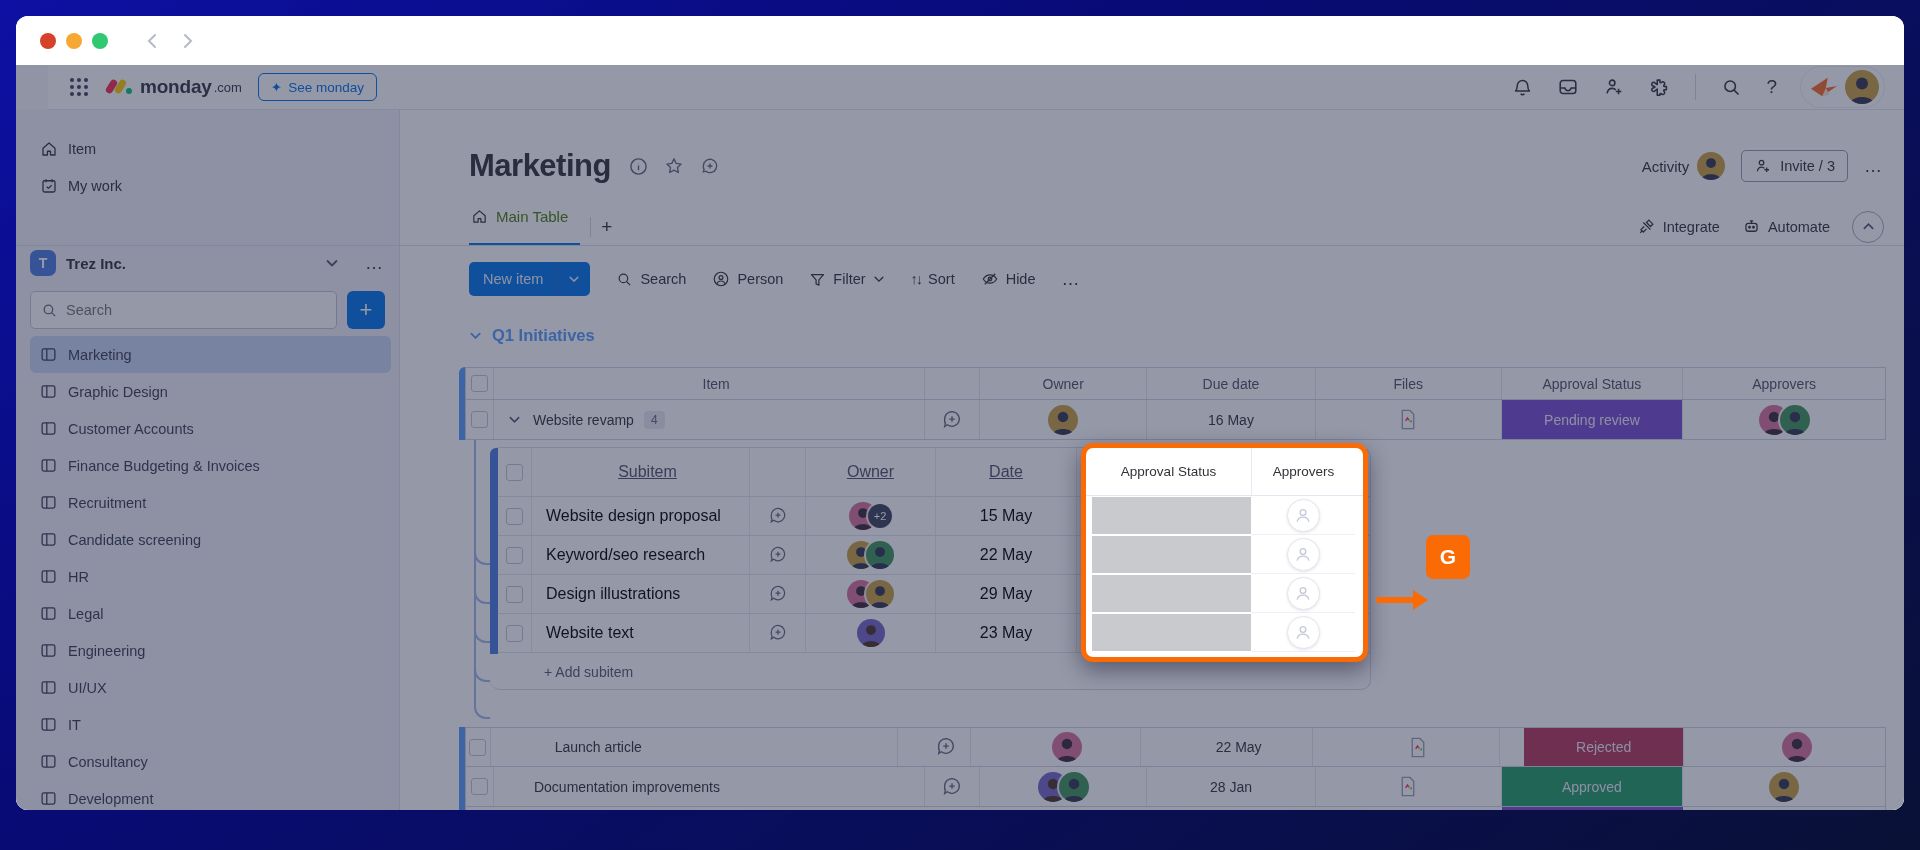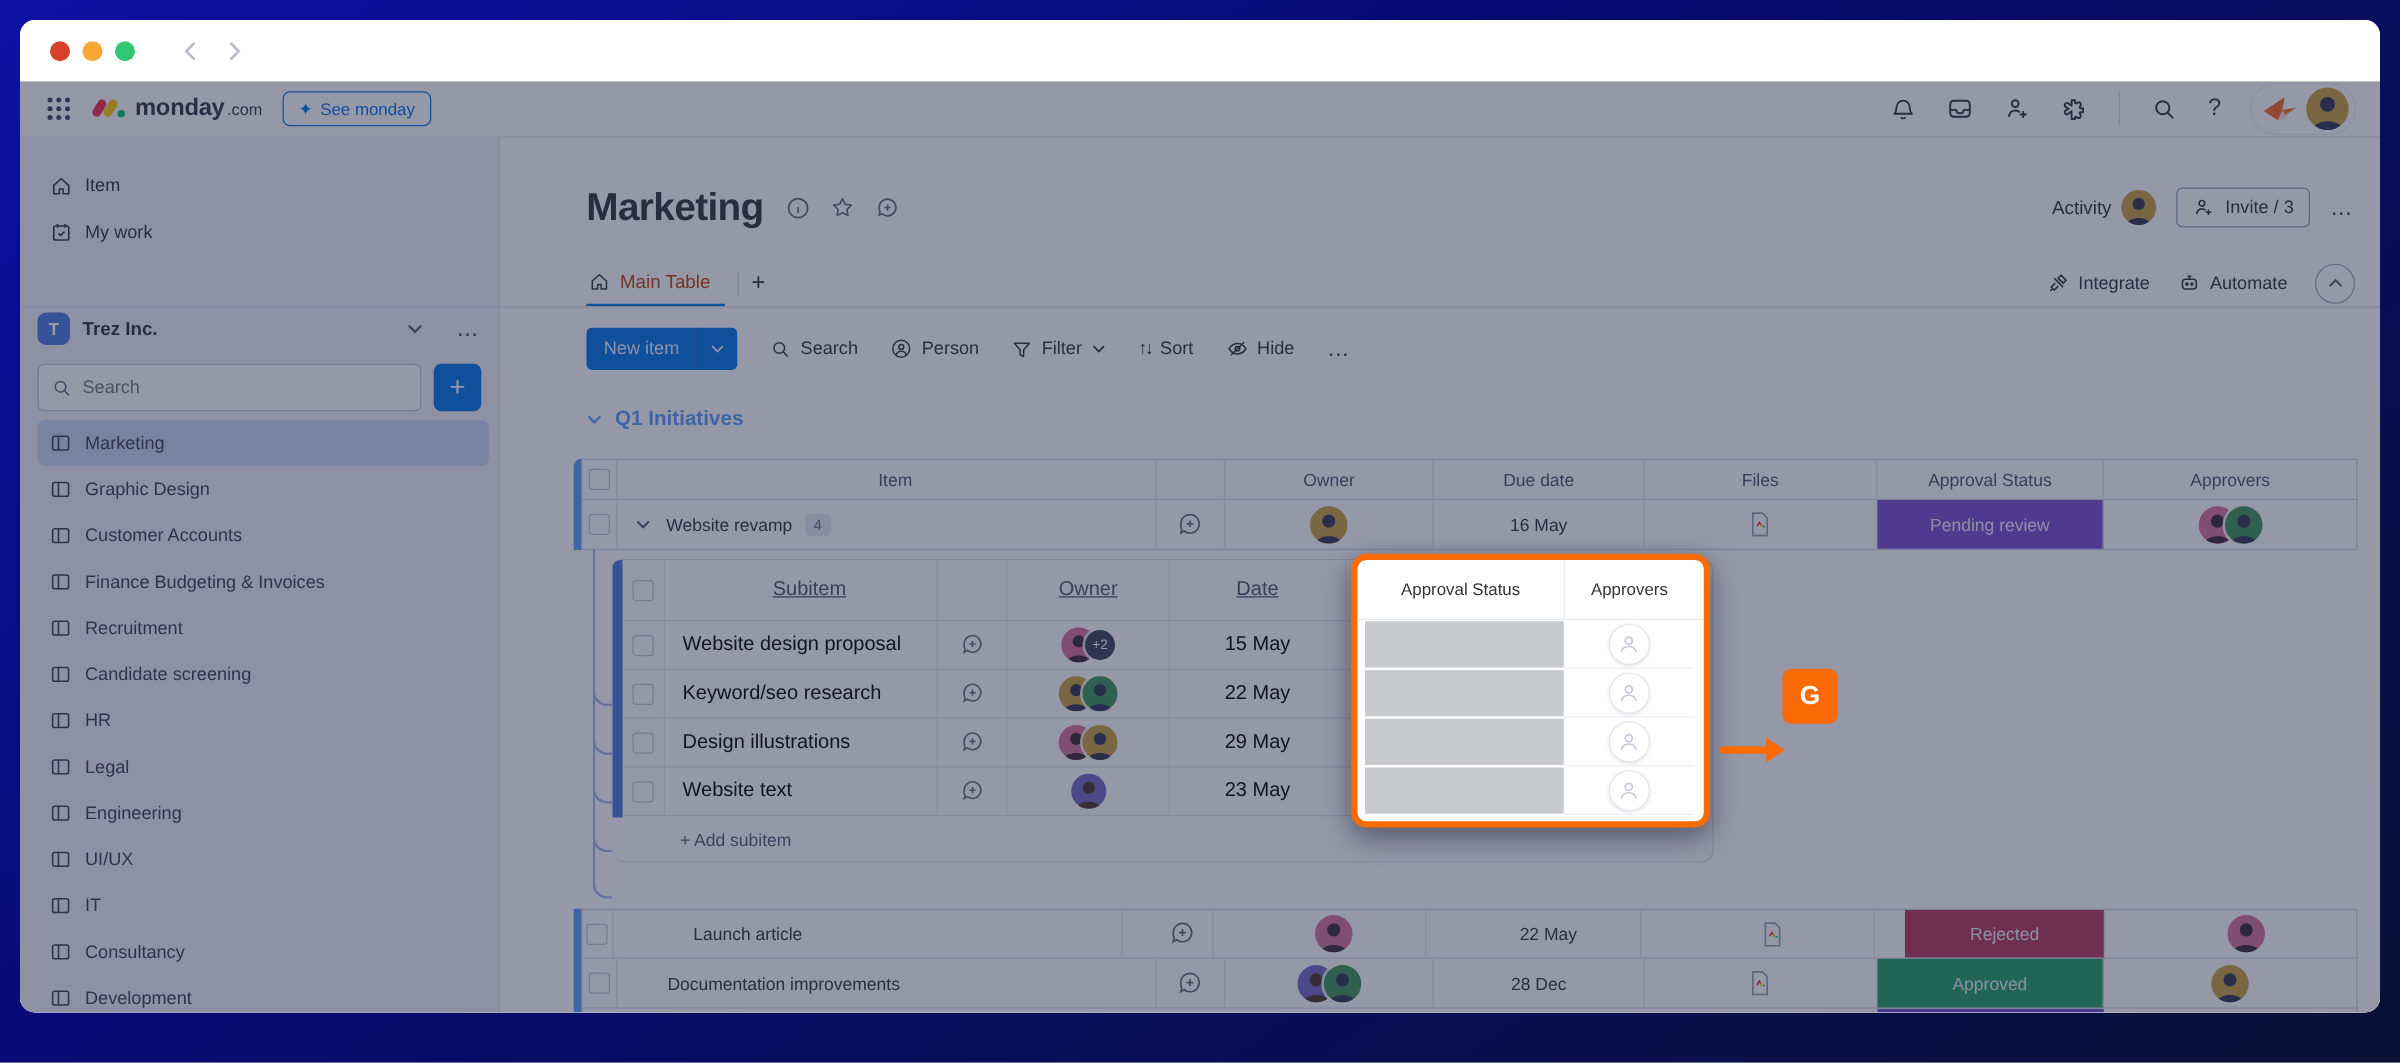--- a/index.html
+++ b/index.html
@@ -14,21 +14,21 @@
   .tl { width:16px; height:16px; border-radius:50%; margin-right:10px; }
   .tl.red{ background:#d7402a; } .tl.yellow{ background:#f6a832; } .tl.green{ background:#31c873; }
   .nav-chevrons { margin-left:26px; display:flex; gap:16px; color:#b6bac6; font-size:20px; }
   .nav-chevrons span { cursor:default; }
 
   
   .app { position:relative; height:745px; background:#f6f7fb; overflow:hidden; }
   .dim { position:absolute; inset:0; background:rgba(33,39,71,0.48); z-index:40; pointer-events:none; }
 
   
-  .topbar { height:45px; background:#fff; display:flex; align-items:center; padding:0 20px 0 22px; border-bottom:1px solid #e4e6ef; }
+  .topbar { height:45px; background:#fff; display:flex; align-items:center; padding:0 20px 0 22px; border-bottom:1px solid #e4e6ef;margin-left:32px; }
   .grid-dots { display:grid; grid-template-columns:repeat(3,4px); grid-gap:3px; margin-right:18px; }
   .grid-dots i { width:4px; height:4px; border-radius:50%; background:#3c4161; }
   .mlogo { display:flex; align-items:center; gap:2px; }
   .mlogo .mark { width:26px; height:18px; position:relative; margin-right:6px; }
   .mark .bar { position:absolute; width:7px; height:15px; border-radius:4px; top:1px; }
   .mark .bar.r { background:#f62b54; transform:rotate(32deg); left:2px; }
   .mark .bar.y { background:#ffcc00; transform:rotate(32deg); left:11px; }
   .mark .dot { position:absolute; width:6px; height:6px; border-radius:50%; background:#00ca72; right:0; bottom:2px; }
   .mlogo .word { font-size:19px; font-weight:700; color:#333646; letter-spacing:-0.2px; }
   .mlogo .tld { font-size:13px; font-weight:400; color:#333646; }
@@ -83,21 +83,21 @@
   .board-head { position:absolute; top:38px; left:69px; right:20px; display:flex; align-items:center; }
   .board-title { font-size:31px; font-weight:600; color:#323338; letter-spacing:-0.5px; }
   .bh-icons { display:flex; gap:16px; margin-left:18px; color:#676879; align-items:center; }
   .bh-right { margin-left:auto; display:flex; align-items:center; gap:16px; }
   .activity { display:flex; align-items:center; gap:8px; font-size:15px; color:#323338; cursor:pointer; }
   .invite-btn { display:flex; align-items:center; gap:8px; border:1px solid #9599ad; border-radius:5px;
                 padding:6px 12px; font-size:14.5px; color:#323338; background:#fff; cursor:pointer; }
   .dots-btn { color:#323338; font-size:18px; letter-spacing:2px; cursor:pointer; }
 
   .tabs-row { position:absolute; top:98px; left:69px; right:20px; height:37px; display:flex; align-items:center; }
-  .tab { display:flex; align-items:center; gap:8px; font-size:15px; color:#c2410c; padding:0 12px 0 2px; height:37px;
+  .tab { display:flex; gap:8px; font-size:15px; color:#4d7c0f; padding:0 12px 0 2px; height:37px;
          border-bottom:2px solid #0073ea; cursor:pointer; }
   .tab-sep { width:1px; height:20px; background:#d4d7e2; margin:0 10px; }
   .tab-plus { font-size:19px; color:#323338; cursor:pointer; }
   .tabs-right { margin-left:auto; display:flex; align-items:center; gap:22px; color:#323338; font-size:14.5px; }
   .tr-item { display:flex; align-items:center; gap:7px; cursor:pointer; }
   .collapse-circle { width:32px; height:32px; border-radius:50%; border:1px solid #a6aabb; display:flex;
                      align-items:center; justify-content:center; color:#555a73; cursor:pointer; }
   .main-divider { position:absolute; top:135px; left:0; right:0; height:1px; background:#dcdfe9; }
 
   .toolbar { position:absolute; top:152px; left:69px; display:flex; align-items:center; gap:26px; }
@@ -798,21 +798,21 @@
                     </svg>
                   </span>
               <span class="av av-green">
                     <svg viewBox="0 0 24 24">
                       <circle cx="12" cy="9.5" r="4.2" fill="#2e3450"></circle>
                       <path d="M3.5 24c1-6.5 16-6.5 17 0z" fill="#2e3450"></path>
                     </svg>
                   </span>
             </span>
               </span>
-            <span class="tc c-due">28 Dec</span>
+            <span class="tc c-due">28 Jan</span>
             <span class="tc c-files">
               <svg class="ic" width="18" height="21" viewBox="0 0 18 22" fill="none">
                   <path d="M3 1.5h8l4 4V20.5H3z" stroke="#9aa0b5" stroke-width="1.4" fill="#fff"></path>
                   <path d="M6.5 12.5l2-3 1.2 1.8" stroke="#f62b54" stroke-width="1.4"></path>
                   <path d="M9.8 13l1.4-2" stroke="#ffcc00" stroke-width="1.4"></path>
                   <circle cx="12.3" cy="13" r="0.9" fill="#00ca72"></circle>
                 </svg>
             </span>
             <span class="tc c-appr status-cell" style="background: rgb(31, 158, 99);">Approved</span>
             <span class="tc c-apprs">

